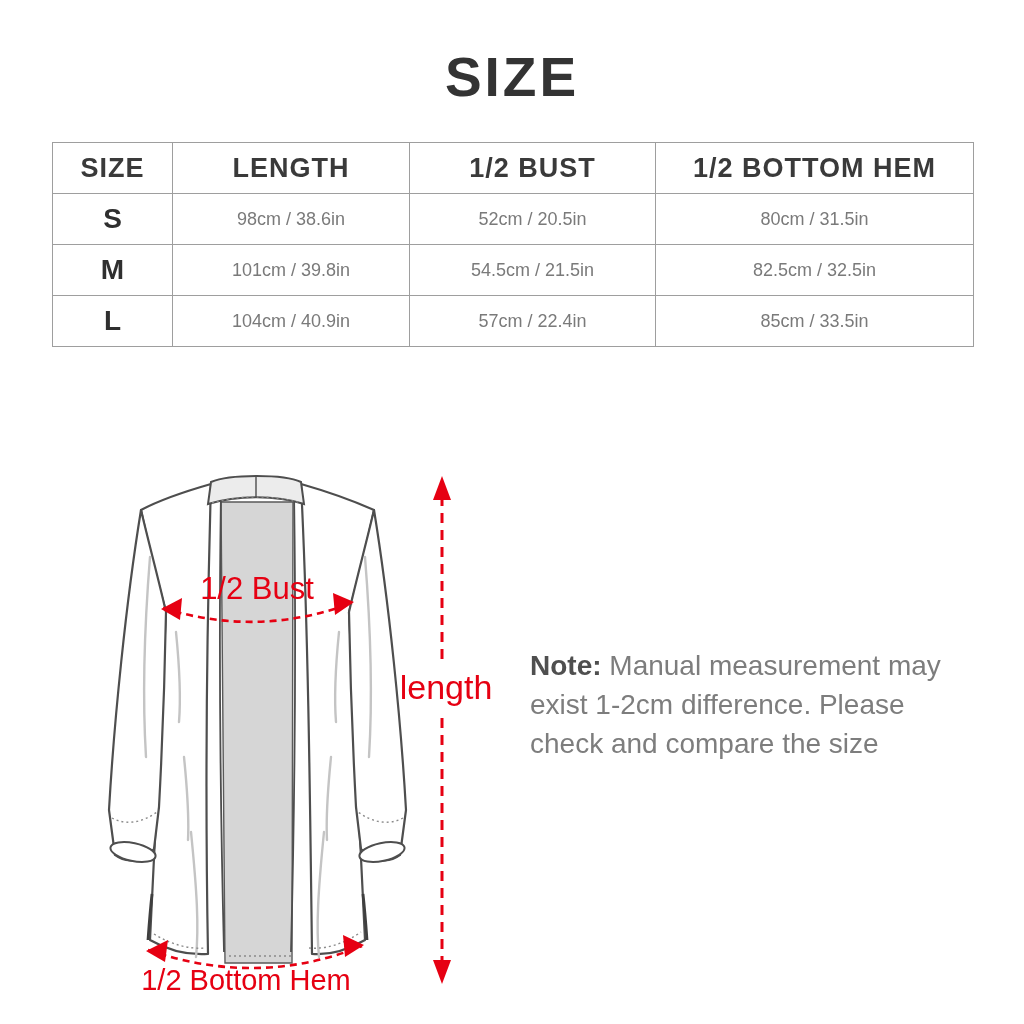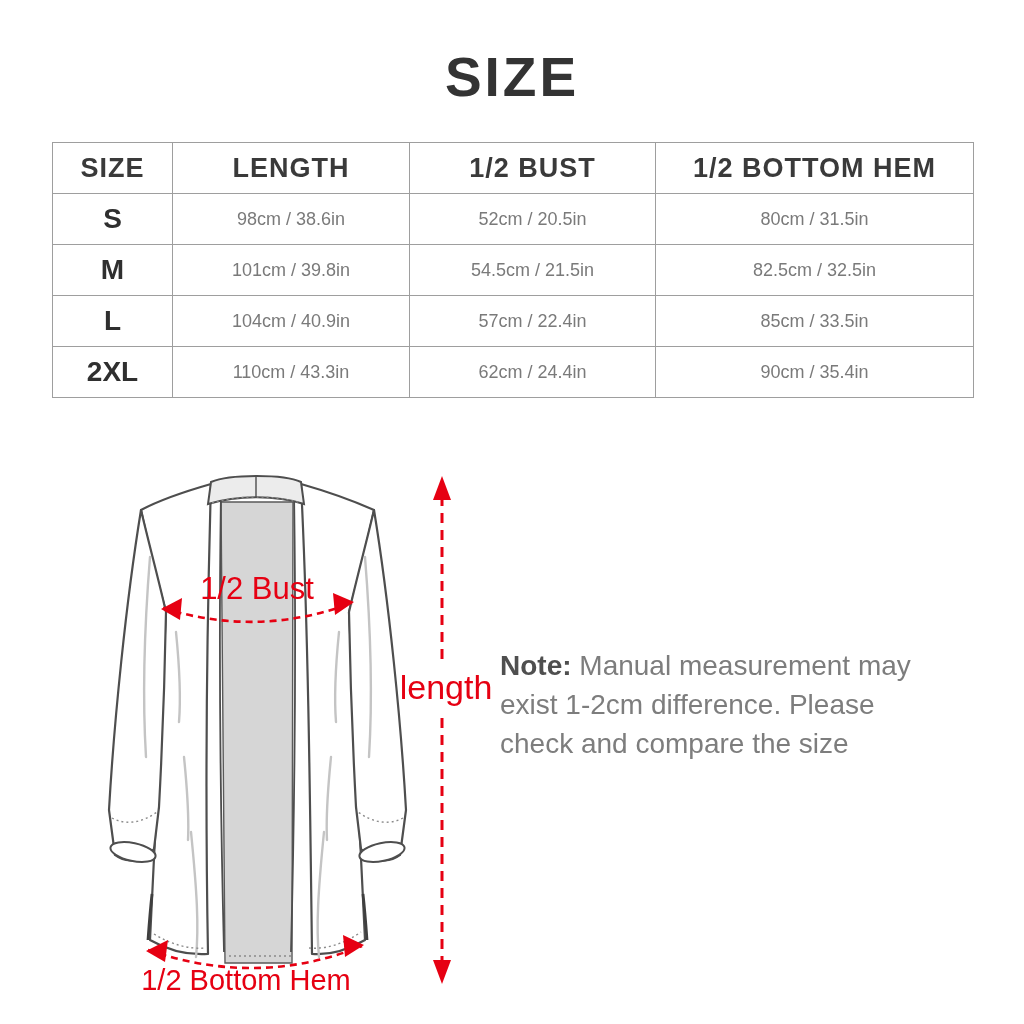--- a/index.html
+++ b/index.html
@@ -51,21 +51,21 @@
     font-size: 18px;
     color: #7a7a7a;
   }
   .diagram-wrap {
     position: absolute;
     left: 88px; top: 462px;
     width: 420px; height: 560px;
   }
   .note-block {
     position: absolute;
-    left: 500px; top: 646px;
+    left: 530px; top: 646px;
     width: 460px;
     font-size: 28px;
     line-height: 39px;
     color: #7d7d7d;
   }
   .note-block .note-label {
     font-weight: bold;
     color: #4f4f4f;
   }
   svg text {
@@ -102,26 +102,20 @@
     <td class="size-cell">M</td>
     <td class="val-cell">101cm / 39.8in</td>
     <td class="val-cell">54.5cm / 21.5in</td>
     <td class="val-cell">82.5cm / 32.5in</td>
   </tr>
   <tr>
     <td class="size-cell">L</td>
     <td class="val-cell">104cm / 40.9in</td>
     <td class="val-cell">57cm / 22.4in</td>
     <td class="val-cell">85cm / 33.5in</td>
-  </tr>
-  <tr>
-    <td class="size-cell">2XL</td>
-    <td class="val-cell">110cm / 43.3in</td>
-    <td class="val-cell">62cm / 24.4in</td>
-    <td class="val-cell">90cm / 35.4in</td>
   </tr>
 </tbody>
   </table>
 
 <div class="diagram-wrap">
 <svg width="420" height="560" viewBox="0 0 420 560">
 
   <path d="M133,40 L205,40 L204,501 L137,501 Z" fill="#d6d6d6" stroke="#5a5a5a" stroke-width="1.4"></path>
   <path d="M141,494 L203,494" stroke="#8a8a8a" stroke-width="1.4" stroke-dasharray="2,3" fill="none"></path>
 

